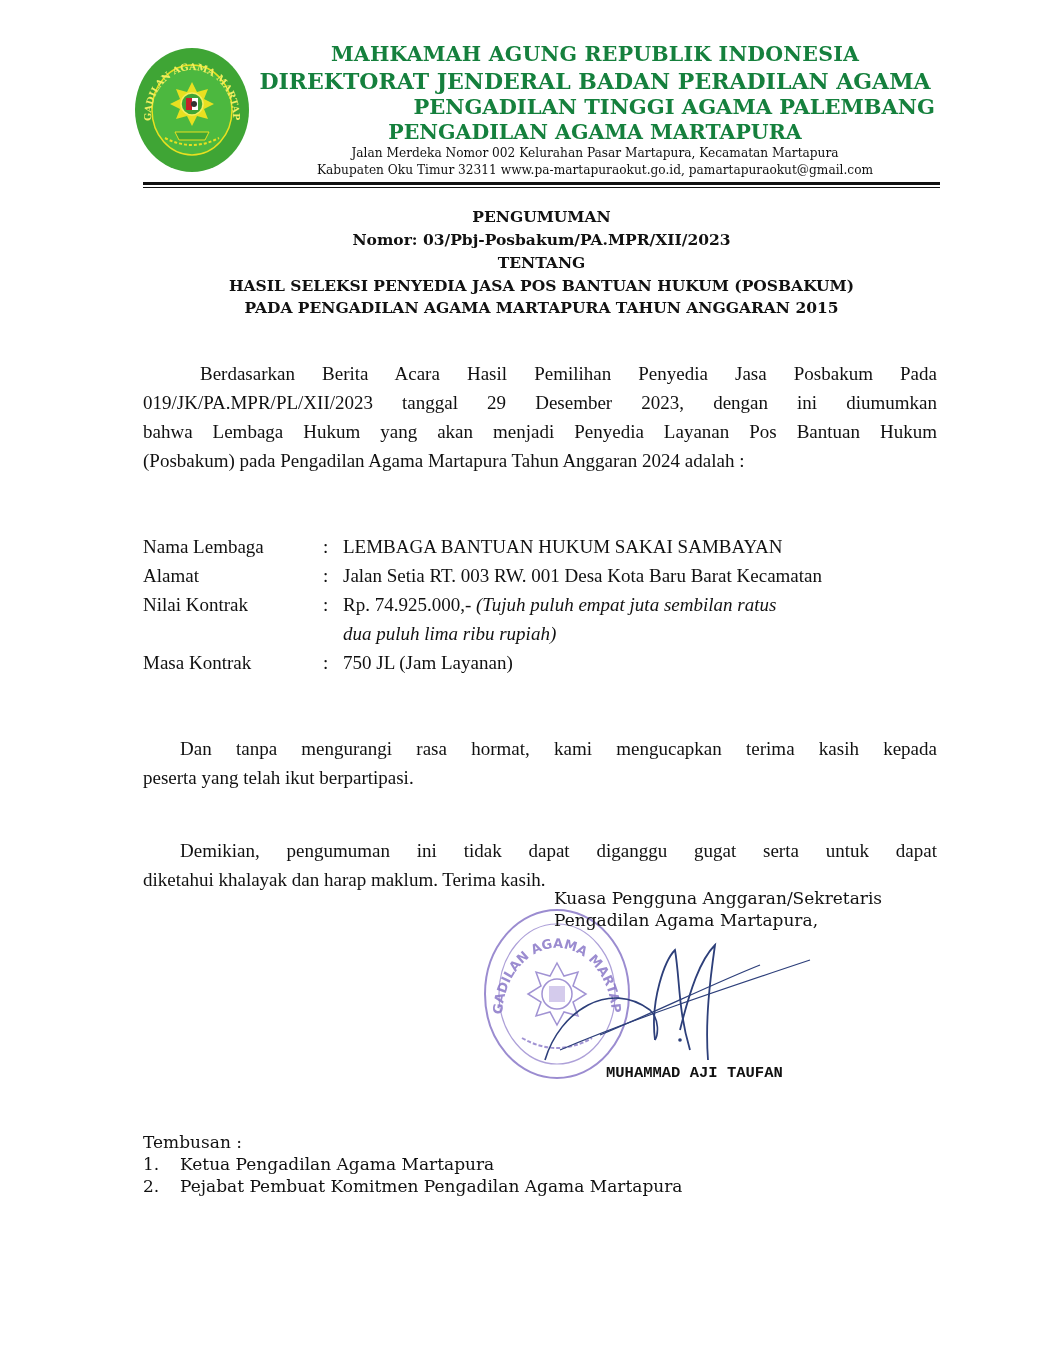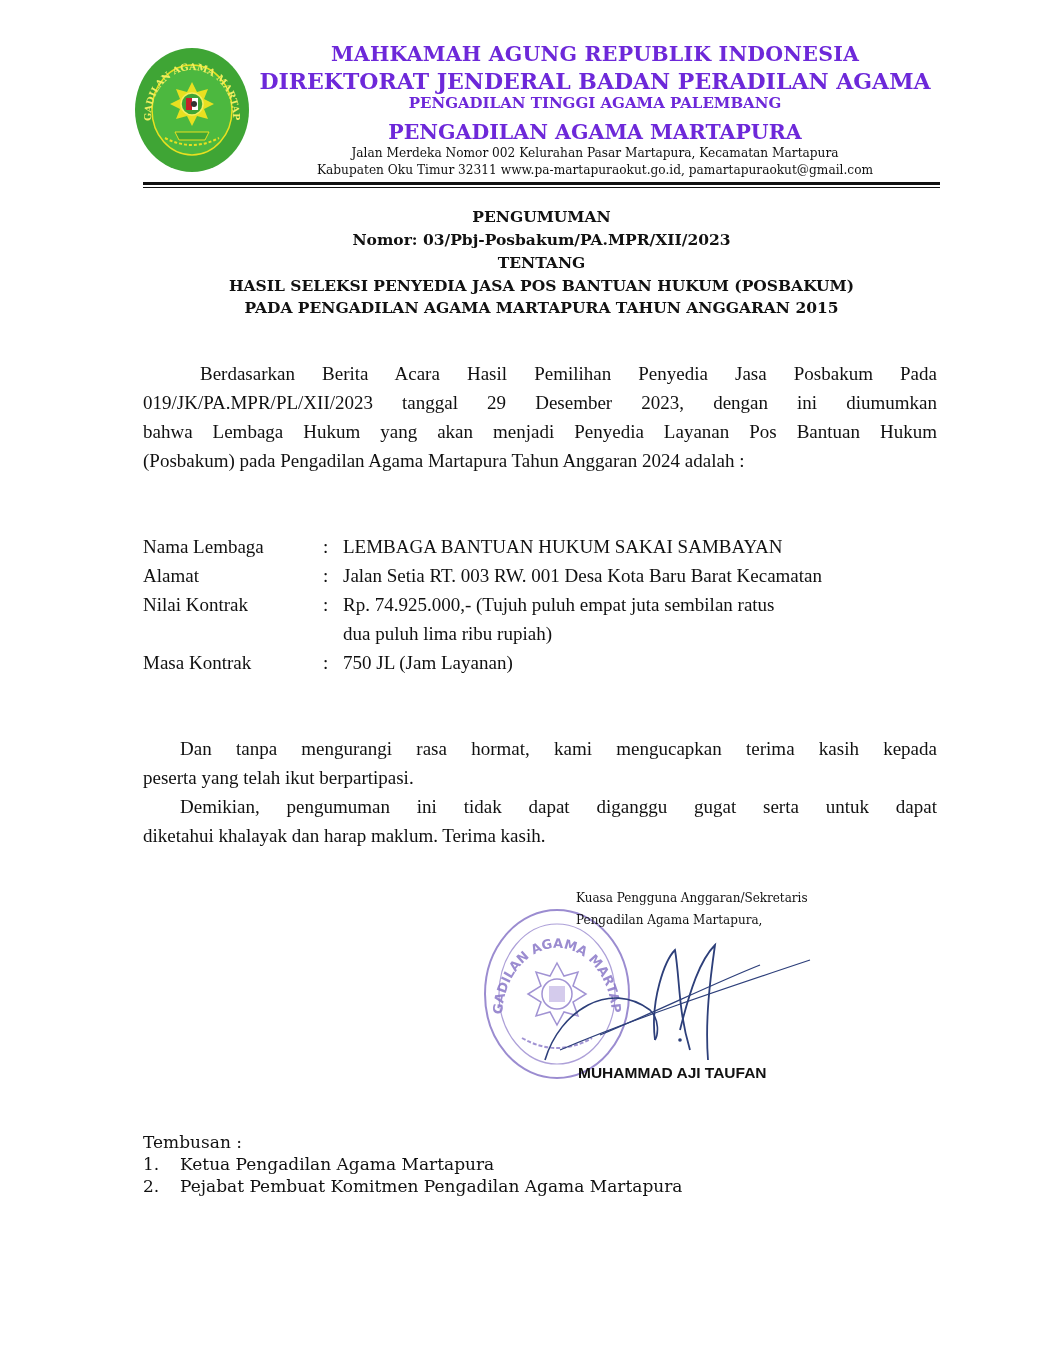--- a/index.html
+++ b/index.html
@@ -1,46 +1,46 @@
 <!DOCTYPE html>
 <html><head>
 <meta charset="utf-8">
 <style>
   html, body { margin: 0; padding: 0; background: #ffffff; }
   body { width: 1048px; height: 1353px; position: relative; overflow: hidden; color: #111; font-family: "DejaVu Serif", "Liberation Serif", serif; }
   .abs { position: absolute; }
   
   .logo { left: 133px; top: 46px; width: 118px; height: 128px; }
-  .lh { left: 255px; width: 680px; text-align: center; font-family: "DejaVu Serif", serif; font-weight: bold; color: #6d28d9; white-space: nowrap; }
+  .lh { left: 255px; width: 680px; text-align: center; font-family: "DejaVu Serif", serif; font-weight: bold; color: #15803d; white-space: nowrap; }
   .lh1 { top: 42px; font-size: 20.5px; letter-spacing: 0.2px; }
   .lh2 { top: 68px; font-size: 22px; }
-  .lh3 { top: 94px; font-size: 15px; }
+  .lh3 { top: 94px; font-size: 21px; text-align: right; }
   .lh4 { top: 120px; font-size: 20.5px; }
   .addr { left: 255px; width: 680px; text-align: center; font-size: 12.2px; white-space: nowrap; font-family: "DejaVu Serif", serif; }
   .addr1 { top: 146px; }
   .addr2 { top: 163px; }
   .rule-thick { left: 143px; top: 182px; width: 797px; height: 3px; background: #111; }
   .rule-thin { left: 143px; top: 187px; width: 797px; height: 1px; background: #111; }
   
   .tt { left: 143px; width: 797px; text-align: center; font-weight: bold; font-size: 15.5px; white-space: nowrap; font-family: "DejaVu Serif", serif; }
   
   .para { left: 143px; width: 794px; font-family: "Liberation Serif", serif; font-size: 19px; line-height: 29px; text-align: justify; text-align-last: auto; }
   .para .line { display: block; text-align: justify; text-align-last: justify; white-space: nowrap; }
   .para .line.last { text-align-last: left; }
   .indent { padding-left: 57px; }
   
   .detail { left: 143px; font-family: "Liberation Serif", serif; font-size: 19px; line-height: 29px; }
   .row { display: flex; }
   .lbl { width: 180px; }
   .colon { width: 20px; }
   .val { width: 600px; }
-  .it { }
+  .it { font-style: italic; }
   
-  .sig { left: 576px; font-family: "DejaVu Serif", serif; font-size: 12px; line-height: 22px; white-space: nowrap; }
-  .signame { left: 578px; top: 1064px; font-family: Liberation Sans, sans-serif; font-weight: bold; font-size: 15.5px; }
+  .sig { left: 554px; font-family: "DejaVu Serif", serif; font-size: 17px; line-height: 22px; white-space: nowrap; }
+  .signame { left: 606px; top: 1064px; font-family: Liberation Mono, monospace; font-weight: bold; font-size: 15.5px; }
   .stamp { left: 482px; top: 908px; width: 150px; height: 172px; }
   .scribble { left: 540px; top: 940px; width: 280px; height: 130px; }
   
   .cc { left: 143px; font-family: "DejaVu Serif", serif; font-size: 17px; line-height: 22px; }
   .cc-item { display: flex; }
   .cc-num { width: 37px; }
 </style>
 </head>
 <body>
 
@@ -113,21 +113,21 @@
     <span class="colon">:</span>
     <span class="val">750 JL (Jam Layanan)</span>
   </div>
 </div>
 
 <div class="abs para" style="top:734px;">
   <span class="line indent" style="padding-left:37px;">Dan tanpa mengurangi rasa hormat, kami mengucapkan terima kasih kepada</span>
   <span class="line last">peserta yang telah ikut berpartipasi.</span>
 </div>
 <div class="abs para" style="top:792px;">
-  <span class="line indent" style="padding-left:37px;">Demikian, pengumuman ini tidak dapat diganggu gugat serta untuk dapat</span>
+  <span class="line indent" style="padding-left:37px;margin-top:44px;">Demikian, pengumuman ini tidak dapat diganggu gugat serta untuk dapat</span>
   <span class="line last">diketahui khalayak dan harap maklum. Terima kasih.</span>
 </div>
 
 <div class="abs stamp">
   <svg width="150" height="172" viewBox="0 0 150 172">
     <defs>
       <path id="stampArc" d="M 20 110 A 55 70 0 1 1 130 110"></path>
     </defs>
     <ellipse cx="75" cy="86" rx="72" ry="84" fill="none" stroke="#8a78c8" stroke-width="2" opacity="0.85"></ellipse>
     <ellipse cx="75" cy="86" rx="58" ry="70" fill="none" stroke="#8a78c8" stroke-width="1.2" opacity="0.7"></ellipse>

